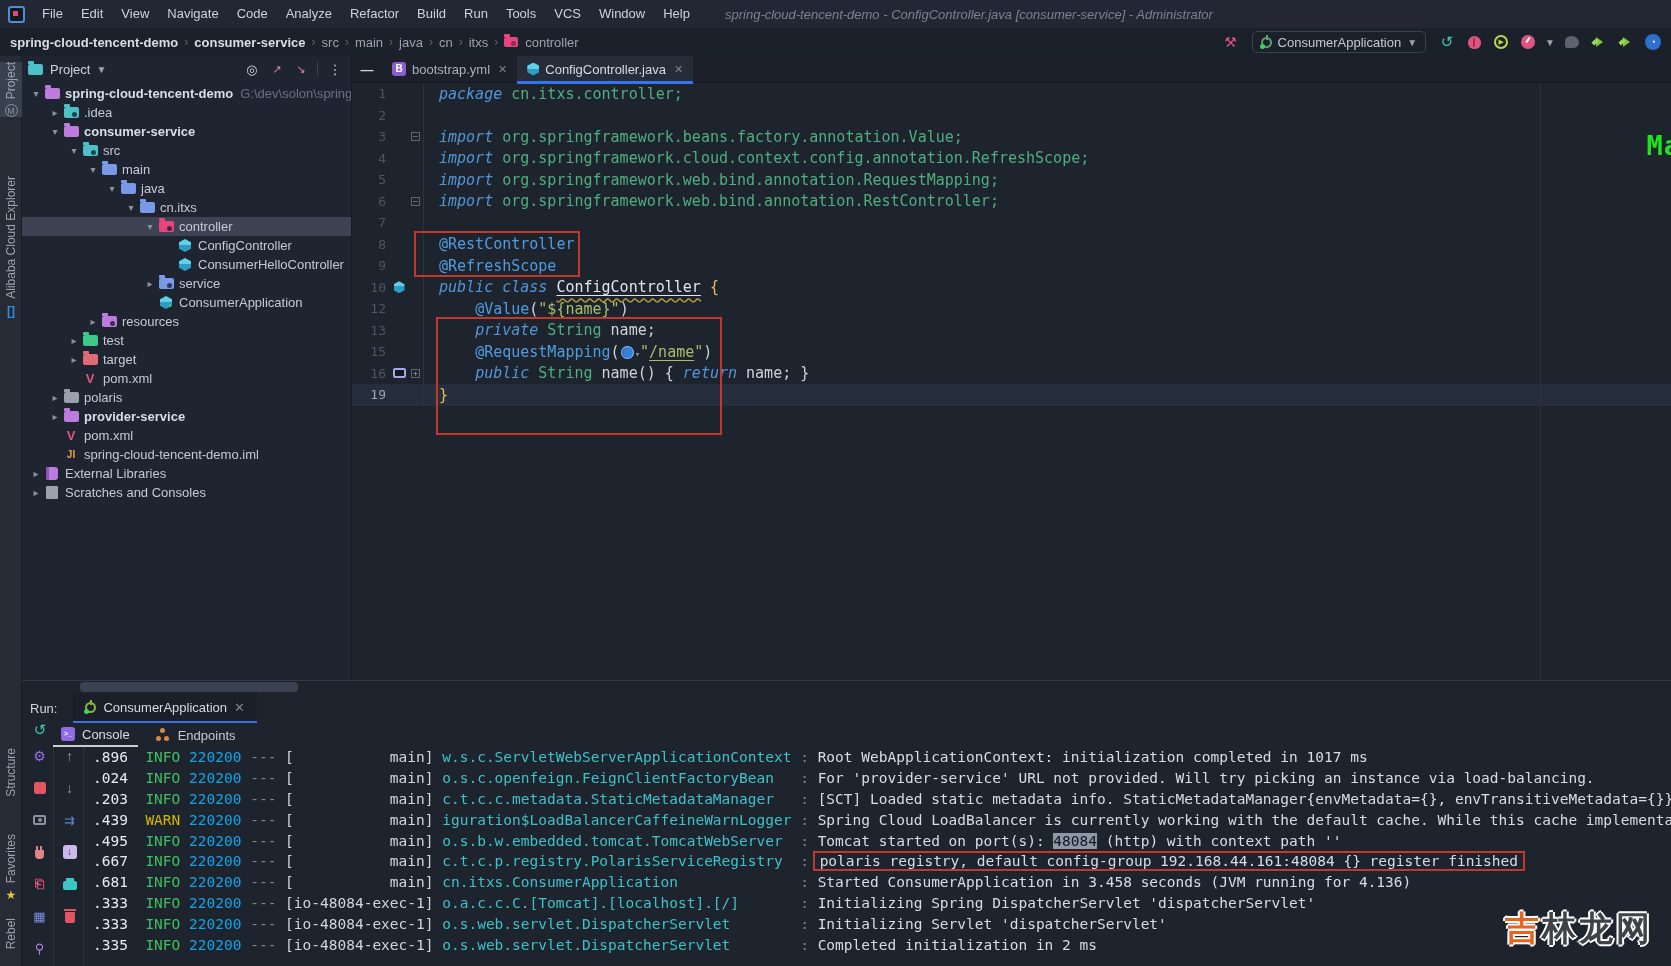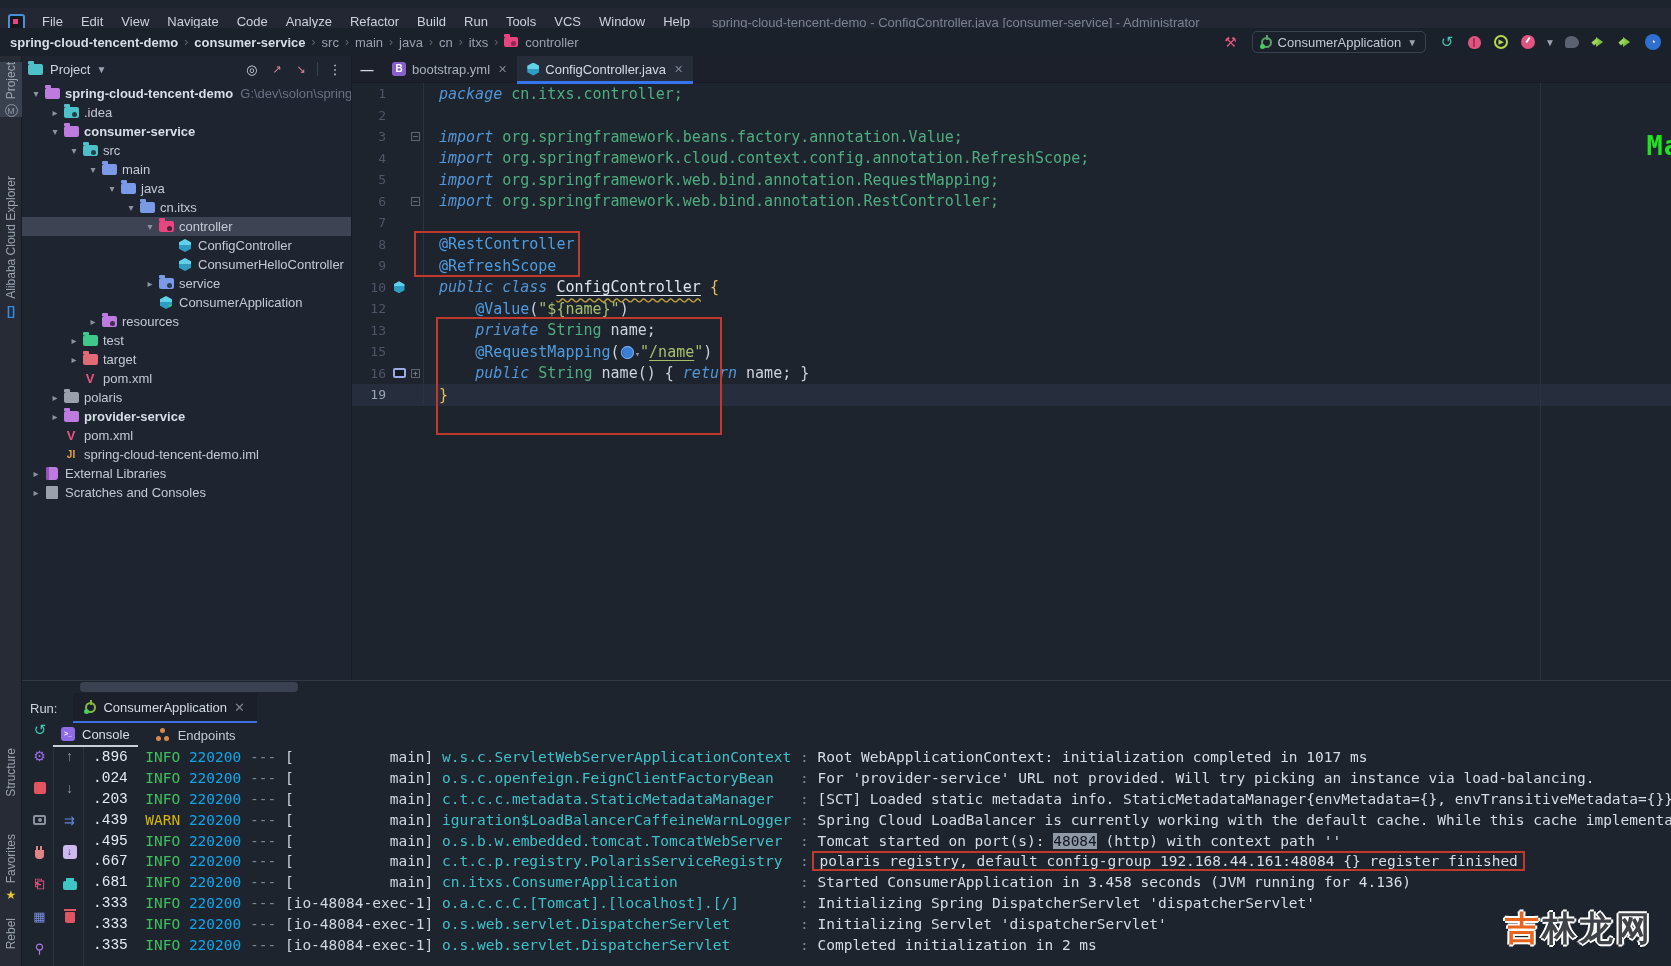--- a/index.html
+++ b/index.html
@@ -3,27 +3,27 @@
 <meta charset="utf-8">
 <style>
   * { margin:0; padding:0; box-sizing:border-box; }
   html,body { background:#11151c; }
   #app {
     position:relative; width:1671px; height:966px; overflow:hidden;
     background:#1e242e; font-family:"Liberation Sans", sans-serif; color:#c3cad6;
     font-size:13px; -webkit-font-smoothing:antialiased;
   }
   
-  #menubar { position:absolute; left:0; top:8px; width:100%; height:28px; background:#222733;
+  #menubar { position:absolute; left:0; top:0; width:100%; height:28px; background:#222733;
     display:flex; align-items:center; padding-left:6px; }
   #logo { width:17px; height:17px; border:2px solid #4a90d9; border-radius:3px; margin:0 8px 0 2px;
     background:#14181f; position:relative; flex:none; }
   #logo::after{ content:""; position:absolute; left:3px; top:3px; width:5px; height:5px; background:#e8447f; }
   .menu-item { padding:0 9px; height:28px; line-height:28px; color:#ccd2dc; cursor:default; }
-  #win-title { margin-left:13px; color:#7b8290; white-space:nowrap; }
+  #win-title { margin-left:26px; color:#7b8290; white-space:nowrap;font-style:italic; }
   
   #toolbar-row { position:absolute; left:0; top:28px; width:100%; height:28px; background:#1b212b;
     display:flex; align-items:center; padding:0 8px; }
   #breadcrumbs { display:flex; align-items:center; white-space:nowrap; }
   .crumb { color:#9aa2b0; padding:0 2px; }
   .crumb.bold { font-weight:bold; color:#d8dee9; }
   .crumb-sep { color:#5d6573; padding:0 4px; font-size:12px; }
   .crumb-icon { width:14px; height:10px; background:#e8447f; border-radius:2px; position:relative; margin:0 5px 0 2px; display:inline-block;}
   .crumb-icon::before { content:""; position:absolute; top:-3px; left:0; width:6px; height:3px; background:#e8447f; border-radius:1px 1px 0 0;}
   .crumb-icon::after { content:""; position:absolute; right:2px; bottom:1px; width:5px; height:5px; border-radius:50%; background:#8f2a50;}
@@ -158,21 +158,21 @@
   .softwrap { color:#5f87d6; font-size:13px; }
   .dl { width:14px; height:14px; background:#cdb9ee; border-radius:3px; color:#3a2a5e; font-size:10px; text-align:center; line-height:14px; font-weight:bold; }
   .printer { width:14px; height:9px; background:#3ec6c6; border-radius:2px; position:relative; margin-top:3px; }
   .printer::before { content:""; position:absolute; top:-3px; left:3px; width:8px; height:3px; background:#3ec6c6; }
   .trash { width:10px; height:11px; background:#e05561; border-radius:1px 1px 2px 2px; position:relative; margin-top:2px; }
   .trash::before { content:""; position:absolute; top:-3px; left:-1px; width:12px; height:2px; background:#e05561; }
   
   #log { position:absolute; left:63px; top:66px; right:0; bottom:0; overflow:hidden;
     font-family:"DejaVu Sans Mono", monospace; font-size:14.5px; }
   .log-row { height:20.8px; white-space:pre; padding-left:8px; display:flex; align-items:center; }
-  .l-ts { color:#e8edf4;font-family:Liberation Mono, monospace; } .l-info { color:#3fbf5f; } .l-warn { color:#d6b600; }
+  .l-ts { color:#e8edf4; } .l-info { color:#3fbf5f; } .l-warn { color:#d6b600; }
   .l-pid { color:#0ea5e9; } .l-dash { color:#7d8593; } .l-thr { color:#d0d6de; }
   .l-logger { color:#3fc1c9; } .l-msg { color:#d7dde6; }
   .l-hl { background:#8f98a5; color:#10151f; }
   .msg-box { border:2px solid #c0392b; padding:0 5px; margin-left:-5px; }
   
   #watermark { position:absolute; right:18px; bottom:14px; font-size:34px; font-weight:bold; letter-spacing:3px;
     font-family:"DejaVu Sans", sans-serif;
     color:#3f4348; text-shadow:-2px 0 0 #fff, 2px 0 0 #fff, 0 -2px 0 #fff, 0 2px 0 #fff, -1px -1px 0 #fff, 1px 1px 0 #fff; }
   #watermark .wm-first { color:#e8641e; }
 </style>

